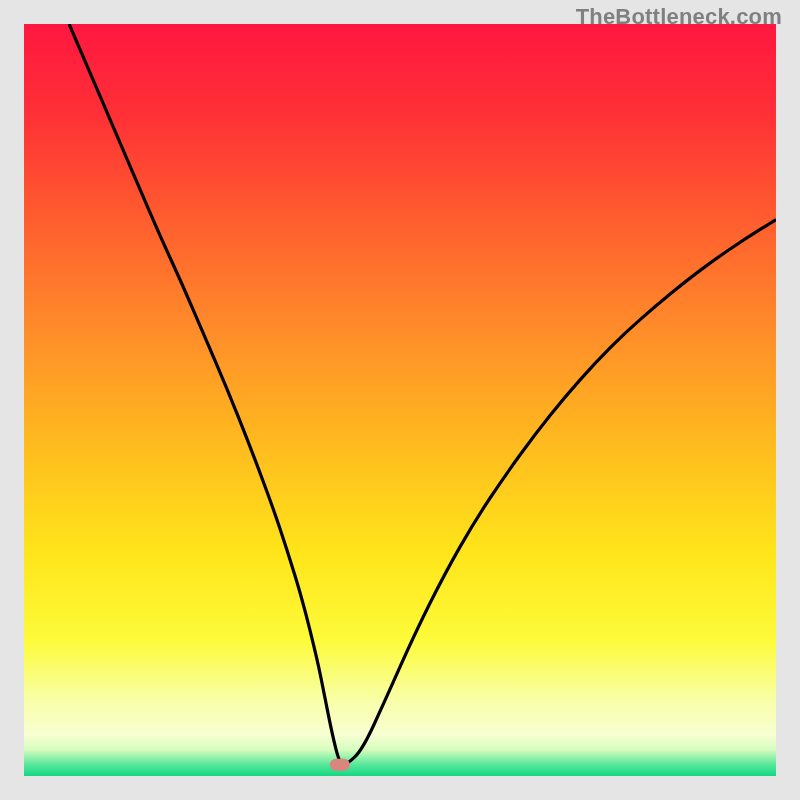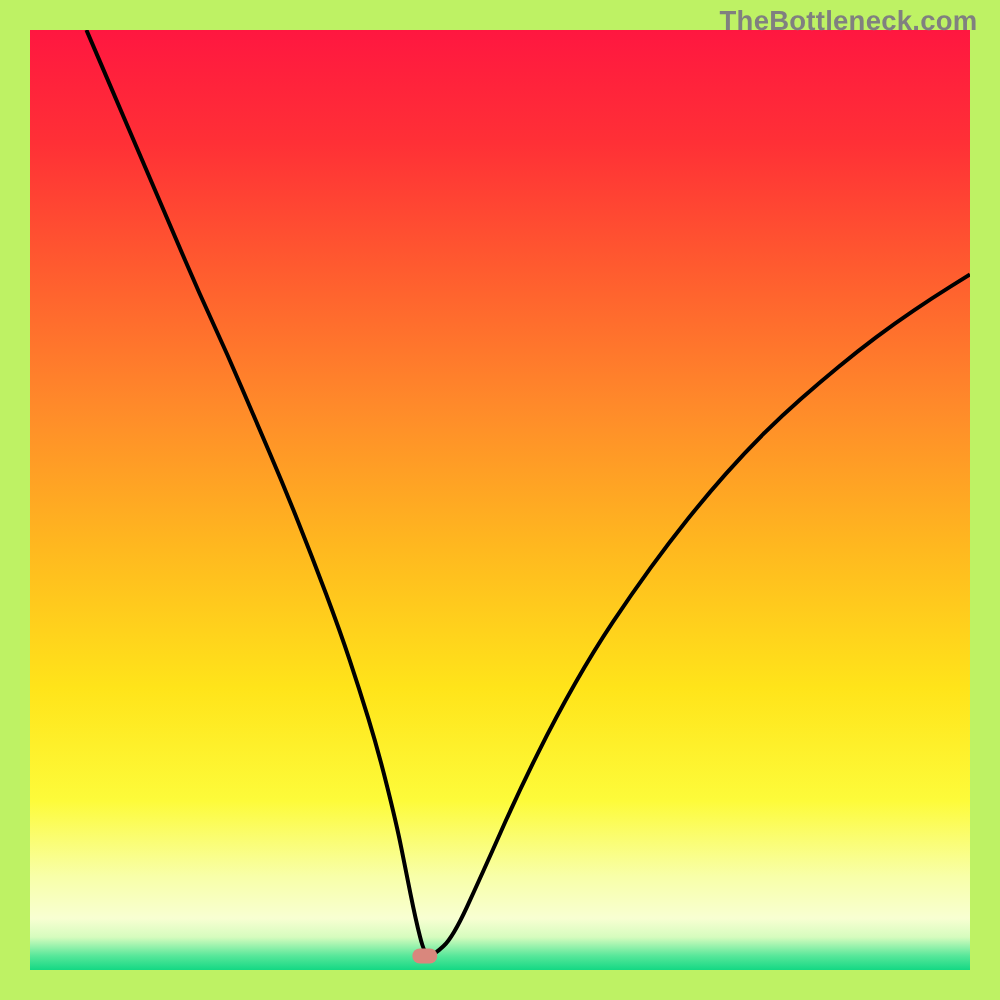--- a/index.html
+++ b/index.html
@@ -6,21 +6,21 @@
     margin: 0;
     padding: 0;
     width: 800px;
     height: 800px;
     overflow: hidden;
     font-family: Arial, Helvetica, sans-serif;
   }
   .frame {
     width: 800px;
     height: 800px;
-    background: #bef264;
+    background: #e5e5e5;
     position: relative;
     box-sizing: border-box;
   }
   .watermark {
     position: absolute;
     top: 4px;
     right: 18px;
     color: #808080;
     font-size: 22px;
     font-weight: 600;

